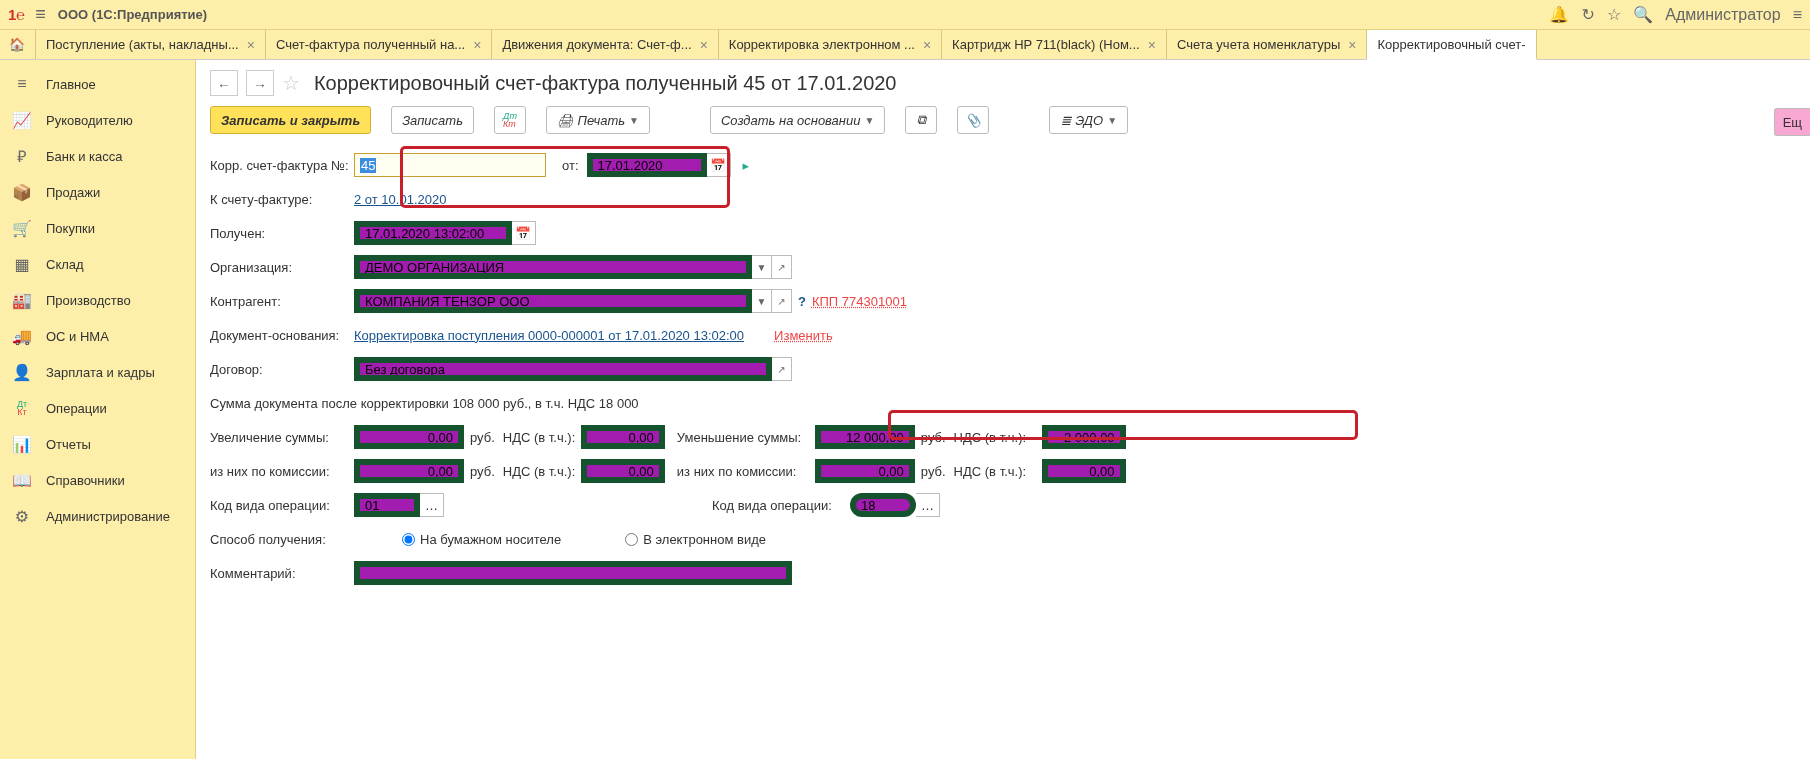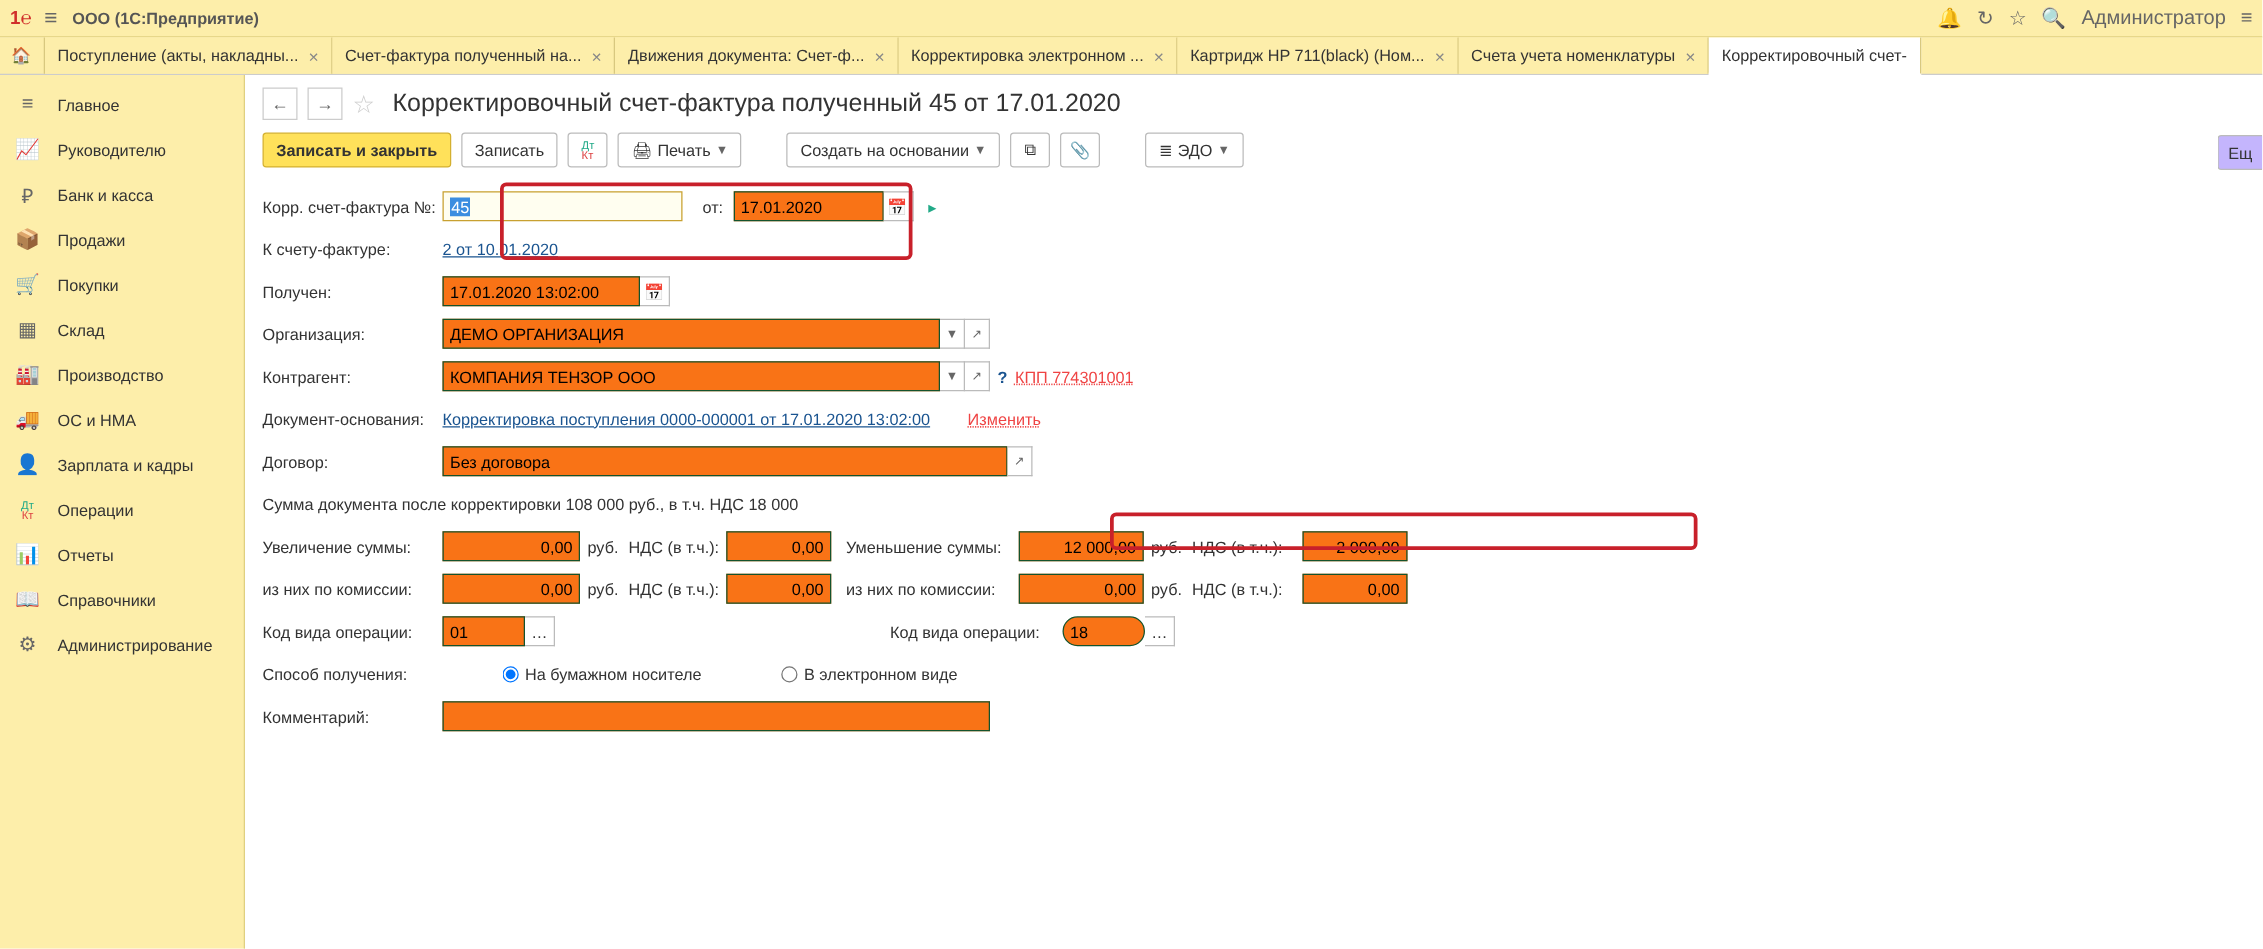--- a/index.html
+++ b/index.html
@@ -31,34 +31,34 @@
 .sb-icon { width: 20px; text-align: center; color: #666; font-size: 16px; }
 
 
 .content { flex: 1; padding: 10px 14px; overflow: auto; position: relative; }
 .title-row { display: flex; align-items: center; gap: 8px; margin-bottom: 10px; }
 .nav-btn { width: 28px; height: 26px; border: 1px solid #ccc; background: #fff; display: flex; align-items: center; justify-content: center; cursor: pointer; font-size: 14px; color: #666; }
 .star { font-size: 20px; color: #ccc; cursor: pointer; }
 .page-title { font-size: 20px; font-weight: normal; margin-left: 6px; }
 
 
-.toolbar { display: flex; align-items: flex-end; gap: 8px; margin-bottom: 14px; }
+.toolbar { display: flex; align-items: flex-end; gap: 20px; margin-bottom: 14px; font-style: italic; }
 .btn { height: 28px; padding: 0 10px; border: 1px solid #bbb; background: #fff; display: flex; align-items: center; gap: 4px; cursor: pointer; font-size: 13px; border-radius: 3px; }
 .btn-yellow { background: #ffe15a; border-color: #d4b030; font-weight: bold; }
 .btn-icon { width: 32px; padding: 0; justify-content: center; }
 .dtkt { font-size: 9px; line-height: 8px; }
 .dtkt .dt { color: #2a8; display:block; }
 .dtkt .kt { color: #d44; display:block; }
 .dropdown-arrow { font-size: 10px; color: #666; }
-.more-btn { position: absolute; right: 0; top: 48px; height: 28px; padding: 0 8px; border: 1px solid #bbb; border-right: none; border-radius: 3px 0 0 3px; background: #c4b5fd; }
+.more-btn { position: absolute; right: 0; top: 48px; height: 28px; padding: 0 8px; border: 1px solid #bbb; border-right: none; border-radius: 3px 0 0 3px; background: #f9a8d4; }
 
 
 .form-row { display: flex; align-items: center; min-height: 34px; }
 .form-label { width: 144px; color: #333; }
-.input { height: 24px; border: 1px solid #14532d; padding: 0 5px; font-size: 13px; background: #f97316; }
+.input { height: 24px; border: 6px solid #14532d; padding: 0 5px; font-size: 13px; background: #a21caf; }
 .input-date { width: 120px; }
 .cal-btn { width: 24px; height: 24px; border: 1px solid #bbb; border-left: none; background: #fff; display: flex; align-items: center; justify-content: center; cursor: pointer; }
 .link { color: #ef4444; text-decoration: underline dotted; cursor: pointer; }
 .link-solid { color: #1a5490; text-decoration: underline; cursor: pointer; }
 .select-field { position: relative; display: flex; }
 .sel-btn { width: 20px; height: 24px; border: 1px solid #bbb; border-left: none; background: #fff; display:flex; align-items:center; justify-content:center; font-size:10px; color:#666; cursor:pointer; }
 .help-q { color: #1a5490; font-weight: bold; margin: 0 6px; cursor: pointer; }
 .num-input { text-align: right; }
 .rub { margin: 0 8px 0 6px; }
 .radio-wrap { display: flex; align-items: center; gap: 5px; margin-right: 16px; margin-left: 48px; }
@@ -264,21 +264,21 @@
 
     <div class="form-row">
       <span class="form-label">Документ-основания:</span>
       <span class="link-solid">Корректировка поступления 0000-000001 от 17.01.2020 13:02:00</span>
       <span class="link" style="margin-left:30px">Изменить</span>
     </div>
 
     <div class="form-row">
       <span class="form-label">Договор:</span>
       <div class="select-field">
-          <input class="input" style="width: 452px;" value="Без договора">
+          <input class="input" style="width: 418px;" value="Без договора">
           <div class="sel-btn">↗</div>
         </div>
     </div>
 
     <div class="form-row">
       <span>Сумма документа после корректировки 108 000 руб., в т.ч. НДС 18 000</span>
     </div>
 
     <div class="form-row">
       <span class="form-label">Увеличение суммы:</span>

